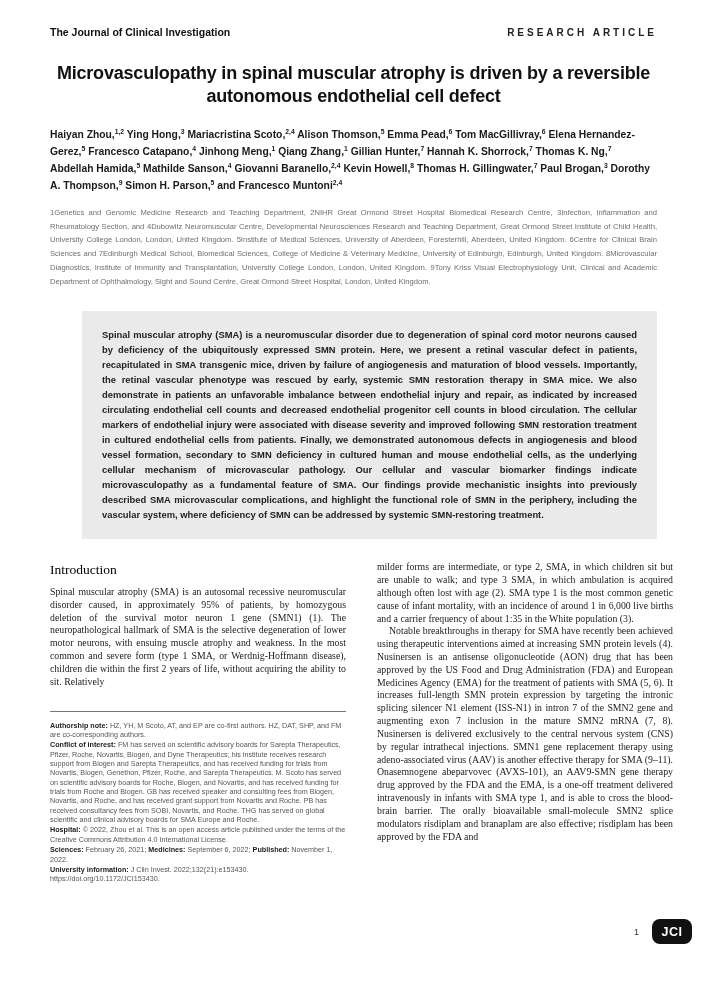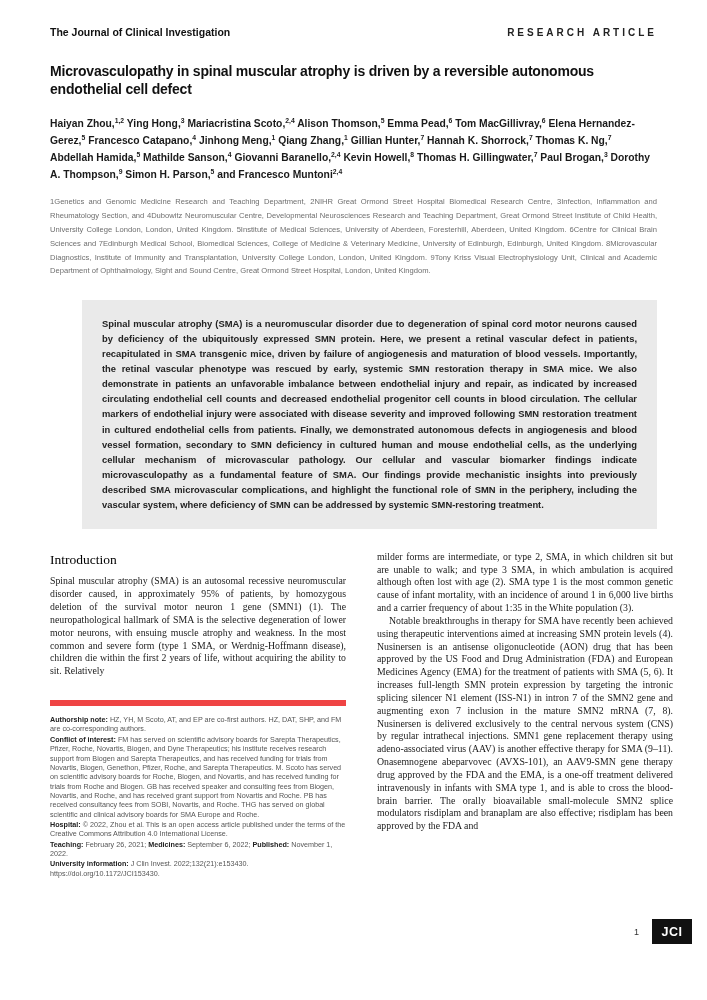--- a/index.html
+++ b/index.html
@@ -13,22 +13,22 @@
     overflow: hidden;
     font-family: "Liberation Sans", sans-serif;
     color: #1a1a1a;
   }
   .header { display: flex; justify-content: space-between; align-items: baseline; }
   .journal-name { font-size: 10.5px; font-weight: bold; color: #111; }
   .article-type { font-size: 10px; font-weight: bold; letter-spacing: 3px; color: #222; }
 
   .title {
     margin-top: 24px;
-    font-size: 14px; font-weight: bold; color: #111;
-    line-height: 1.3; letter-spacing: -0.2px;
+    font-size: 18px; font-weight: bold; color: #111;
+    line-height: 1.3; letter-spacing: -0.2px; text-align: center;
   }
 
   .authors {
     margin-top: 18px;
     font-size: 10.3px; font-weight: bold; color: #1a1a1a;
     line-height: 1.65;
   }
   .authors sup { font-size: 6.8px; line-height: 0; }
 
   .affiliations {
@@ -51,21 +51,21 @@
     font-family: "Liberation Serif", serif;
   }
   .col { width: 296px; flex: 0 0 auto; font-size: 9.8px; line-height: 1.31; text-align: justify; color: #1a1a1a; }
   .intro-heading { margin: 0 0 7px; font-size: 13.5px; font-weight: normal; color: #000; }
   .col p { margin: 0; }
   .p-indent { text-indent: 12px; }
   .para-gap { margin-top: 0; }
 
   .footnote-block {
     margin-top: 22px;
-    border-top: 6px solid #ef4444;
+    border-top: 1px solid #ef4444;
     padding-top: 9px;
     font-family: "Liberation Sans", sans-serif;
     font-size: 7.2px; line-height: 1.3; color: #555;
     text-align: left;
   }
   .fn { margin: 0 0 1px; }
   .fn b { color: #222; }
 
   .footer {
     position: absolute; right: 15px; bottom: 56px;
@@ -102,30 +102,30 @@
   <div class="columns">
 
     <div class="col">
       <h2 class="intro-heading">Introduction</h2>
       <p>Spinal muscular atrophy (SMA) is an autosomal recessive neuromuscular disorder caused, in approximately 95% of patients, by homozygous deletion of the survival motor neuron 1 gene (SMN1) (1). The neuropathological hallmark of SMA is the selective degeneration of lower motor neurons, with ensuing muscle atrophy and weakness. In the most common and severe form (type 1 SMA, or Werdnig-Hoffmann disease), children die within the first 2 years of life, without acquiring the ability to sit. Relatively</p>
 
       <div class="footnote-block">
           <div class="fn"><b>Authorship note:</b><span> HZ, YH, M Scoto, AT, and EP are co-first authors. HZ, DAT, SHP, and FM are co-corresponding authors.</span></div>
           <div class="fn"><b>Conflict of interest:</b><span> FM has served on scientific advisory boards for Sarepta Therapeutics, Pfizer, Roche, Novartis, Biogen, and Dyne Therapeutics; his institute receives research support from Biogen and Sarepta Therapeutics, and has received funding for trials from Novartis, Biogen, Genethon, Pfizer, Roche, and Sarepta Therapeutics. M. Scoto has served on scientific advisory boards for Roche, Biogen, and Novartis, and has received funding for trials from Roche and Biogen. GB has received speaker and consulting fees from Biogen, Novartis, and Roche, and has received grant support from Novartis and Roche. PB has received consultancy fees from SOBI, Novartis, and Roche. THG has served on global scientific and clinical advisory boards for SMA Europe and Roche.</span></div>
           <div class="fn"><b>Hospital:</b><span> © 2022, Zhou et al. This is an open access article published under the terms of the Creative Commons Attribution 4.0 International License.</span></div>
-          <div class="fn"><b>Teaching:</b><span> February 26, 2021; </span><b>Medicines:</b><span> September 6, 2022; </span><b>Published:</b><span> November 1, 2022.</span></div>
+          <div class="fn"><b>Sciences:</b><span> February 26, 2021; </span><b>Medicines:</b><span> September 6, 2022; </span><b>Published:</b><span> November 1, 2022.</span></div>
           <div class="fn"><b>University information:</b><span> J Clin Invest. 2022;132(21):e153430. </span><span>https://doi.org/10.1172/JCI153430.</span></div>
         </div>
     </div>
 
     <div class="col">
       <p>milder forms are intermediate, or type 2, SMA, in which children sit but are unable to walk; and type 3 SMA, in which ambulation is acquired although often lost with age (2). SMA type 1 is the most common genetic cause of infant mortality, with an incidence of around 1 in 6,000 live births and a carrier frequency of about 1:35 in the White population (3).</p>
       <p class="p-indent para-gap">Notable breakthroughs in therapy for SMA have recently been achieved using therapeutic interventions aimed at increasing SMN protein levels (4). Nusinersen is an antisense oligonucleotide (AON) drug that has been approved by the US Food and Drug Administration (FDA) and European Medicines Agency (EMA) for the treatment of patients with SMA (5, 6). It increases full-length SMN protein expression by targeting the intronic splicing silencer N1 element (ISS-N1) in intron 7 of the SMN2 gene and augmenting exon 7 inclusion in the mature SMN2 mRNA (7, 8). Nusinersen is delivered exclusively to the central nervous system (CNS) by regular intrathecal injections. SMN1 gene replacement therapy using adeno-associated virus (AAV) is another effective therapy for SMA (9–11). Onasemnogene abeparvovec (AVXS-101), an AAV9-SMN gene therapy drug approved by the FDA and the EMA, is a one-off treatment delivered intravenously in infants with SMA type 1, and is able to cross the blood-brain barrier. The orally bioavailable small-molecule SMN2 splice modulators risdiplam and branaplam are also effective; risdiplam has been approved by the FDA and</p>
     </div>
 
   </div>
 
   <div class="footer">
     <span class="page-num">1</span>
-    <span class="jci-logo" style="background: rgb(17, 17, 17);">JCI</span>
+    <span class="jci-logo" style="background: rgb(17, 17, 17); border-radius: 8px;">JCI</span>
   </div>
 
 </div>
 
 </body></html>

